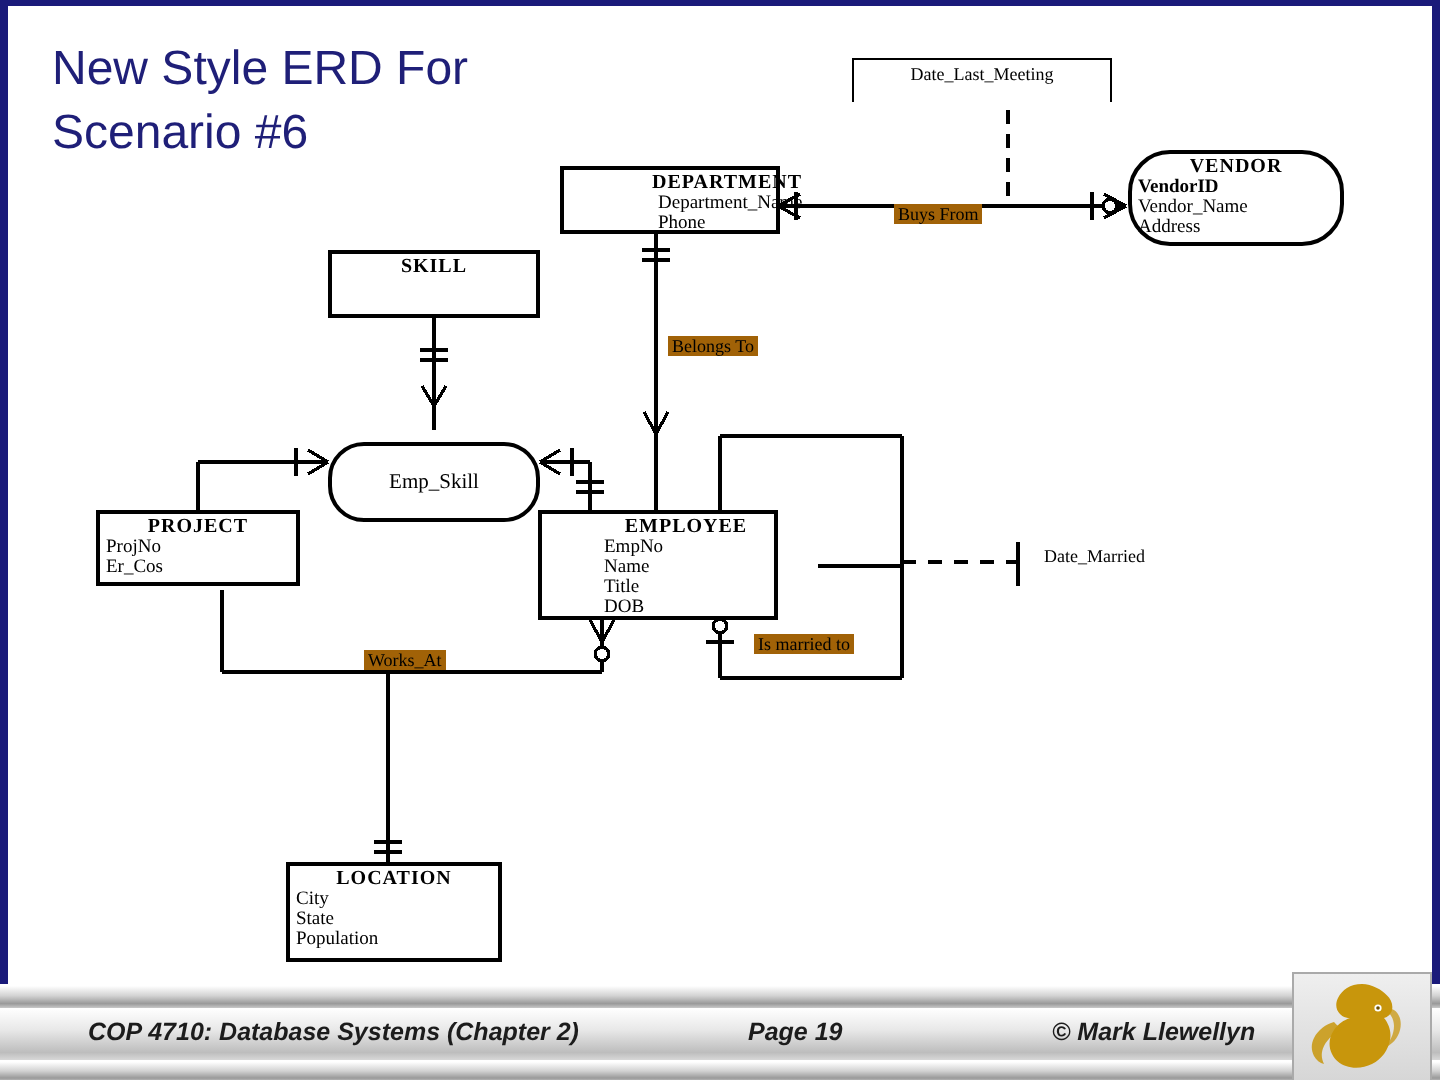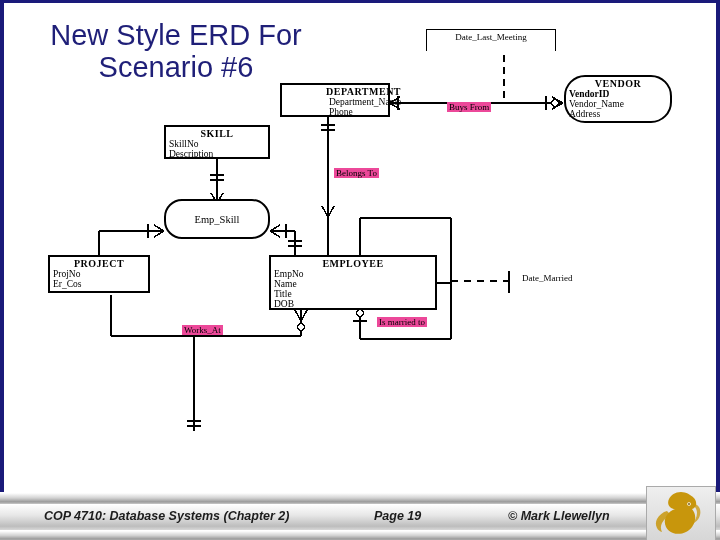--- a/index.html
+++ b/index.html
@@ -16,23 +16,23 @@
     border-left:4px solid #1a1a7a;
     border-right:4px solid #1a1a7a;
     border-top:3px solid #1a1a7a;
     box-sizing:border-box;
   }
   
   .title{
     position:absolute;
     left:22px;top:16px;width:300px;
     color:#1f1f78;
-    font-size:29px;
+    font-size:24px;
     line-height:32px;
-    text-align:center;
+    text-align:left;
     font-family:"Liberation Sans", sans-serif;
     white-space:pre-line;
   }
   
   .canvas{position:absolute;left:0;top:0;width:720px;height:500px;}
   .canvas svg{position:absolute;left:0;top:0;}
 
   
   .ent{
     position:absolute;
@@ -87,21 +87,21 @@
   }
   .attrbox.side{
     border:1px solid #000;
     border-right:none;border-top:none;border-bottom:none;
     text-align:left;padding-left:12px;
     border-left:1px solid #000;
   }
   
   .rlabel{
     position:absolute;
-    background:#ec4899;
+    background:#a16207;
     font-family:"Liberation Serif", serif;
     font-size:9px;
     color:#000;
     white-space:nowrap;
     padding:0 2px;
     z-index:6;
   }
 
   
   .footer{
@@ -119,21 +119,21 @@
     background:linear-gradient(to bottom,#fdfdfd 0%,#e8e8e8 40%,#bdbdbd 85%,#d8d8d8 100%);}
   .fbar.bot{top:38px;height:10px;}
   .ftext{
     position:absolute;top:13px;height:23px;line-height:23px;
     font-family:"Liberation Sans", sans-serif;
     font-size:12.5px;font-weight:bold;font-style:italic;
     color:#1c1c1c;white-space:nowrap;
   }
   .ftext.t1{left:44px;}
   .ftext.t2{left:374px;}
-  .ftext.t3{left:508px;}
+  .ftext.t3{left:526px;}
   .logo{
     position:absolute;right:4px;top:-6px;width:68px;height:54px;
     background:linear-gradient(to bottom,#efefef,#d6d6d6);
     border:1px solid #aaaaaa;
     overflow:hidden;
   }
   .logo svg{display:block;}
 </style>
 </head>
 <body>
@@ -227,56 +227,60 @@
         <div class="pk">VendorID</div>
         <div>Vendor_Name</div>
         <div>Address</div>
       </div>
     </div>
 
     <div class="rlabel" style="left:443px;top:99px;">Buys From</div>
 
     <div class="ent" style="left:160px;top:122px;width:106px;height:34px;">
       <div class="hdr">SKILL</div>
-      <div class="attrs">
-        <div>SkillNo</div>
-        <div>Description</div>
-      </div>
     </div>
 
     <div class="rlabel" style="left:330px;top:165px;">Belongs To</div>
 
-    <div class="assoc" style="left:160px;top:196px;width:106px;height:40px;">
+    <div class="assoc" style="left:160px;top:218px;width:106px;height:40px;">
       <span>Emp_Skill</span>
     </div>
 
     <div class="ent" style="left:44px;top:252px;width:102px;height:38px;">
       <div class="hdr">PROJECT</div>
       <div class="attrs">
         <div>ProjNo</div>
         <div>Er_Cos</div>
       </div>
     </div>
 
-    <div class="ent" style="left:265px;top:252px;width:168px;height:55px;">
+    <div class="ent" style="left:265px;top:252px;width:120px;height:55px;padding-left:28px;">
       <div class="hdr">EMPLOYEE</div>
       <div class="attrs">
         <div>EmpNo</div>
         <div>Name</div>
         <div>Title</div>
         <div>DOB</div>
       </div>
     </div>
 
     <div class="attrbox side" style="left:505px;top:268px;width:74px;height:18px;">Date_Married</div>
 
     <div class="rlabel" style="left:373px;top:314px;">Is married to</div>
 
     <div class="rlabel" style="left:178px;top:322px;">Works_At</div>
 
+    <div class="ent" style="left:139px;top:428px;width:108px;height:50px;">
+      <div class="hdr">LOCATION</div>
+      <div class="attrs">
+        <div>City</div>
+        <div>State</div>
+        <div>Population</div>
+      </div>
+    </div>
 
   </div>
 </div>
 
 <div class="footer">
   <div class="fbar top"></div>
   <div class="fbar mid"></div>
   <div class="fbar bot"></div>
 
   <div class="ftext t1">COP 4710: Database Systems  (Chapter 2)</div>

